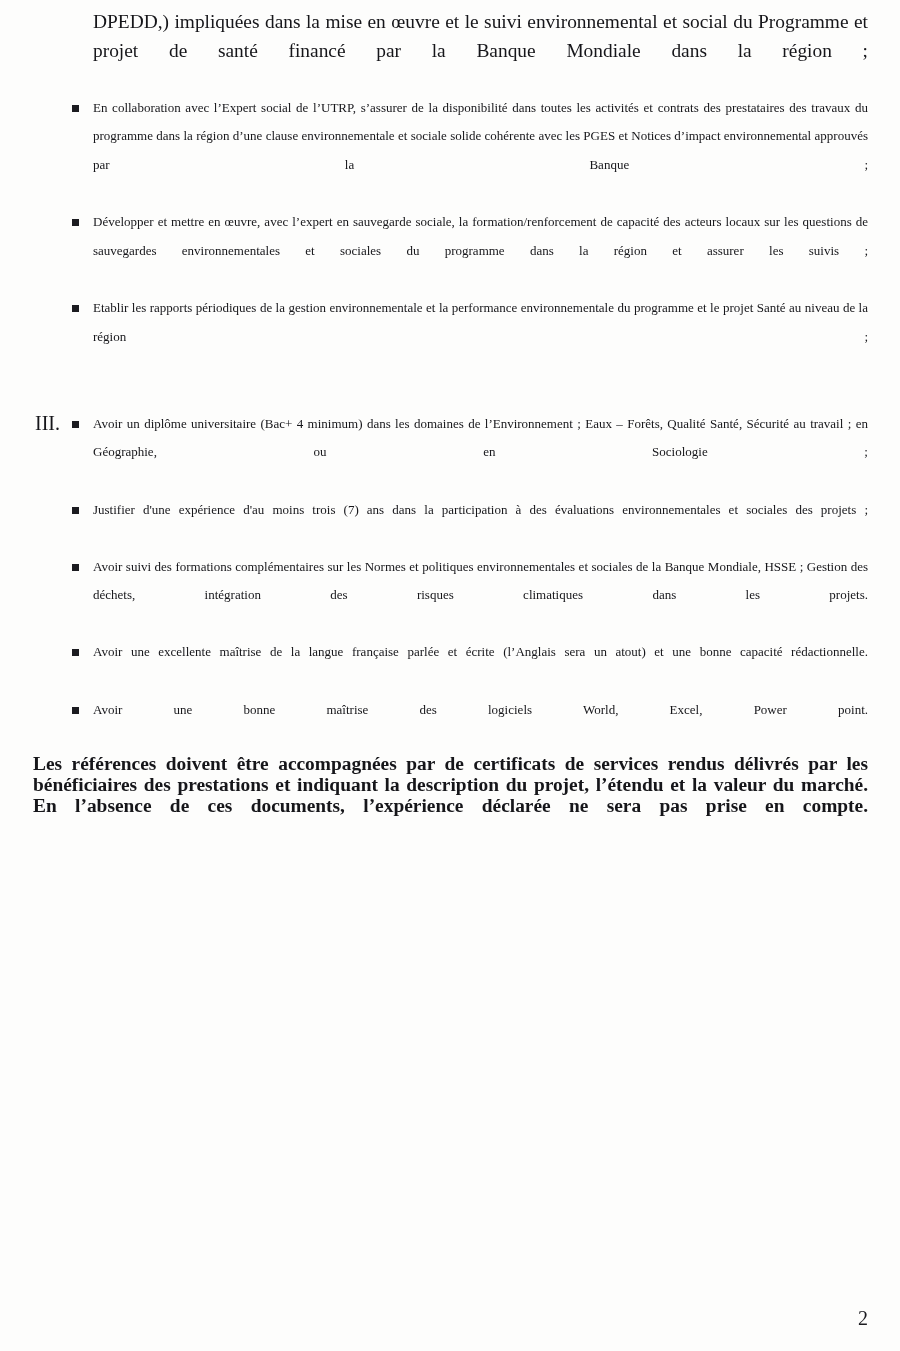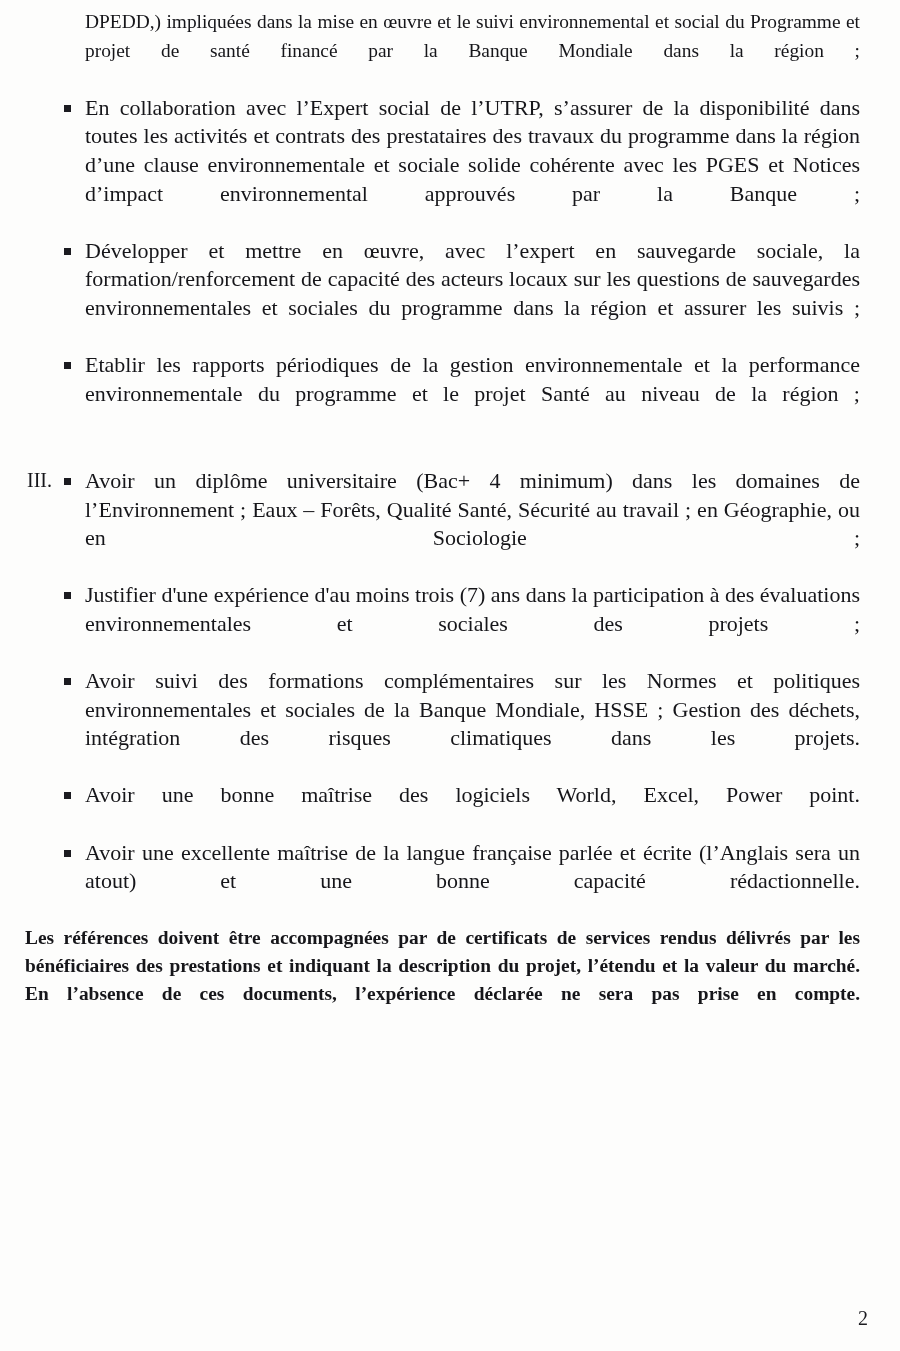--- a/index.html
+++ b/index.html
@@ -16,41 +16,41 @@
     margin: 0 auto;
     background: #fdfdfc;
     font-family: "Liberation Serif", "DejaVu Serif", serif;
     color: #16161a;
     box-sizing: border-box;
     overflow: hidden;
   }
 
   .content {
     position: absolute;
-    left: 25px;
+    left: 33px;
     top: 8px;
     width: 835px;
   }
 
   
   p.body {
     margin: 0;
     font-size: 19.4px;
     line-height: 28.6px;
     text-align: justify;
     text-justify: inter-word;
     hyphens: none;
   }
 
   p.body.gap-top   { margin-top: 22px; }
 
   p.bold-block {
     margin: 0;
     font-size: 19.4px;
-    line-height: 28px;
+    line-height: 21px;
     font-weight: bold;
     text-align: justify;
     text-justify: inter-word;
   }
 
   
   .cont {
     margin: 0 0 0 60px;
     width: 775px;
     font-size: 19.4px;
@@ -64,21 +64,21 @@
     list-style: none;
     margin: 0;
     padding: 0;
   }
 
   ul.bullets > li {
     position: relative;
     margin: 0 0 0 60px;
     padding: 0;
     width: 775px;
-    font-size: 22px;
+    font-size: 13px;
     line-height: 28.6px;
     text-align: justify;
     text-justify: inter-word;
   }
 
   ul.bullets > li > .marker {
     position: absolute;
     left: -21px;
     top: 1px;
     width: 8px;
@@ -177,26 +177,26 @@
       <li>
         <span class="marker"></span>
         <span class="li-text">Justifier d'une expérience d'au moins trois (7) ans dans la participation à des évaluations environnementales et sociales des projets ;</span>
       </li>
       <li>
         <span class="marker"></span>
         <span class="li-text">Avoir suivi des formations complémentaires sur les Normes et politiques environnementales et sociales de la Banque Mondiale, HSSE ; Gestion des déchets, intégration des risques climatiques dans les projets.</span>
       </li>
       <li>
         <span class="marker"></span>
+        <span class="li-text">Avoir une excellente maîtrise de la langue française parlée et écrite (l’Anglais sera un atout) et une bonne capacité rédactionnelle.</span>
+      </li>
+      <li>
+        <span class="marker"></span>
         <span class="li-text">Avoir une bonne maîtrise des logiciels World, Excel, Power point.</span>
       </li>
-      <li>
-        <span class="marker"></span>
-        <span class="li-text">Avoir une excellente maîtrise de la langue française parlée et écrite (l’Anglais sera un atout) et une bonne capacité rédactionnelle.</span>
-      </li>
     </ul>
 
     <p class="bold-block">Les références doivent être accompagnées par de certificats de services rendus délivrés par les bénéficiaires des prestations et indiquant la description du projet, l’étendu et la valeur du marché.  En l’absence de ces documents, l’expérience déclarée ne sera pas prise en compte.</p>
 
   </div>
 
   <div class="page-number">2</div>
 
 </div>
 

